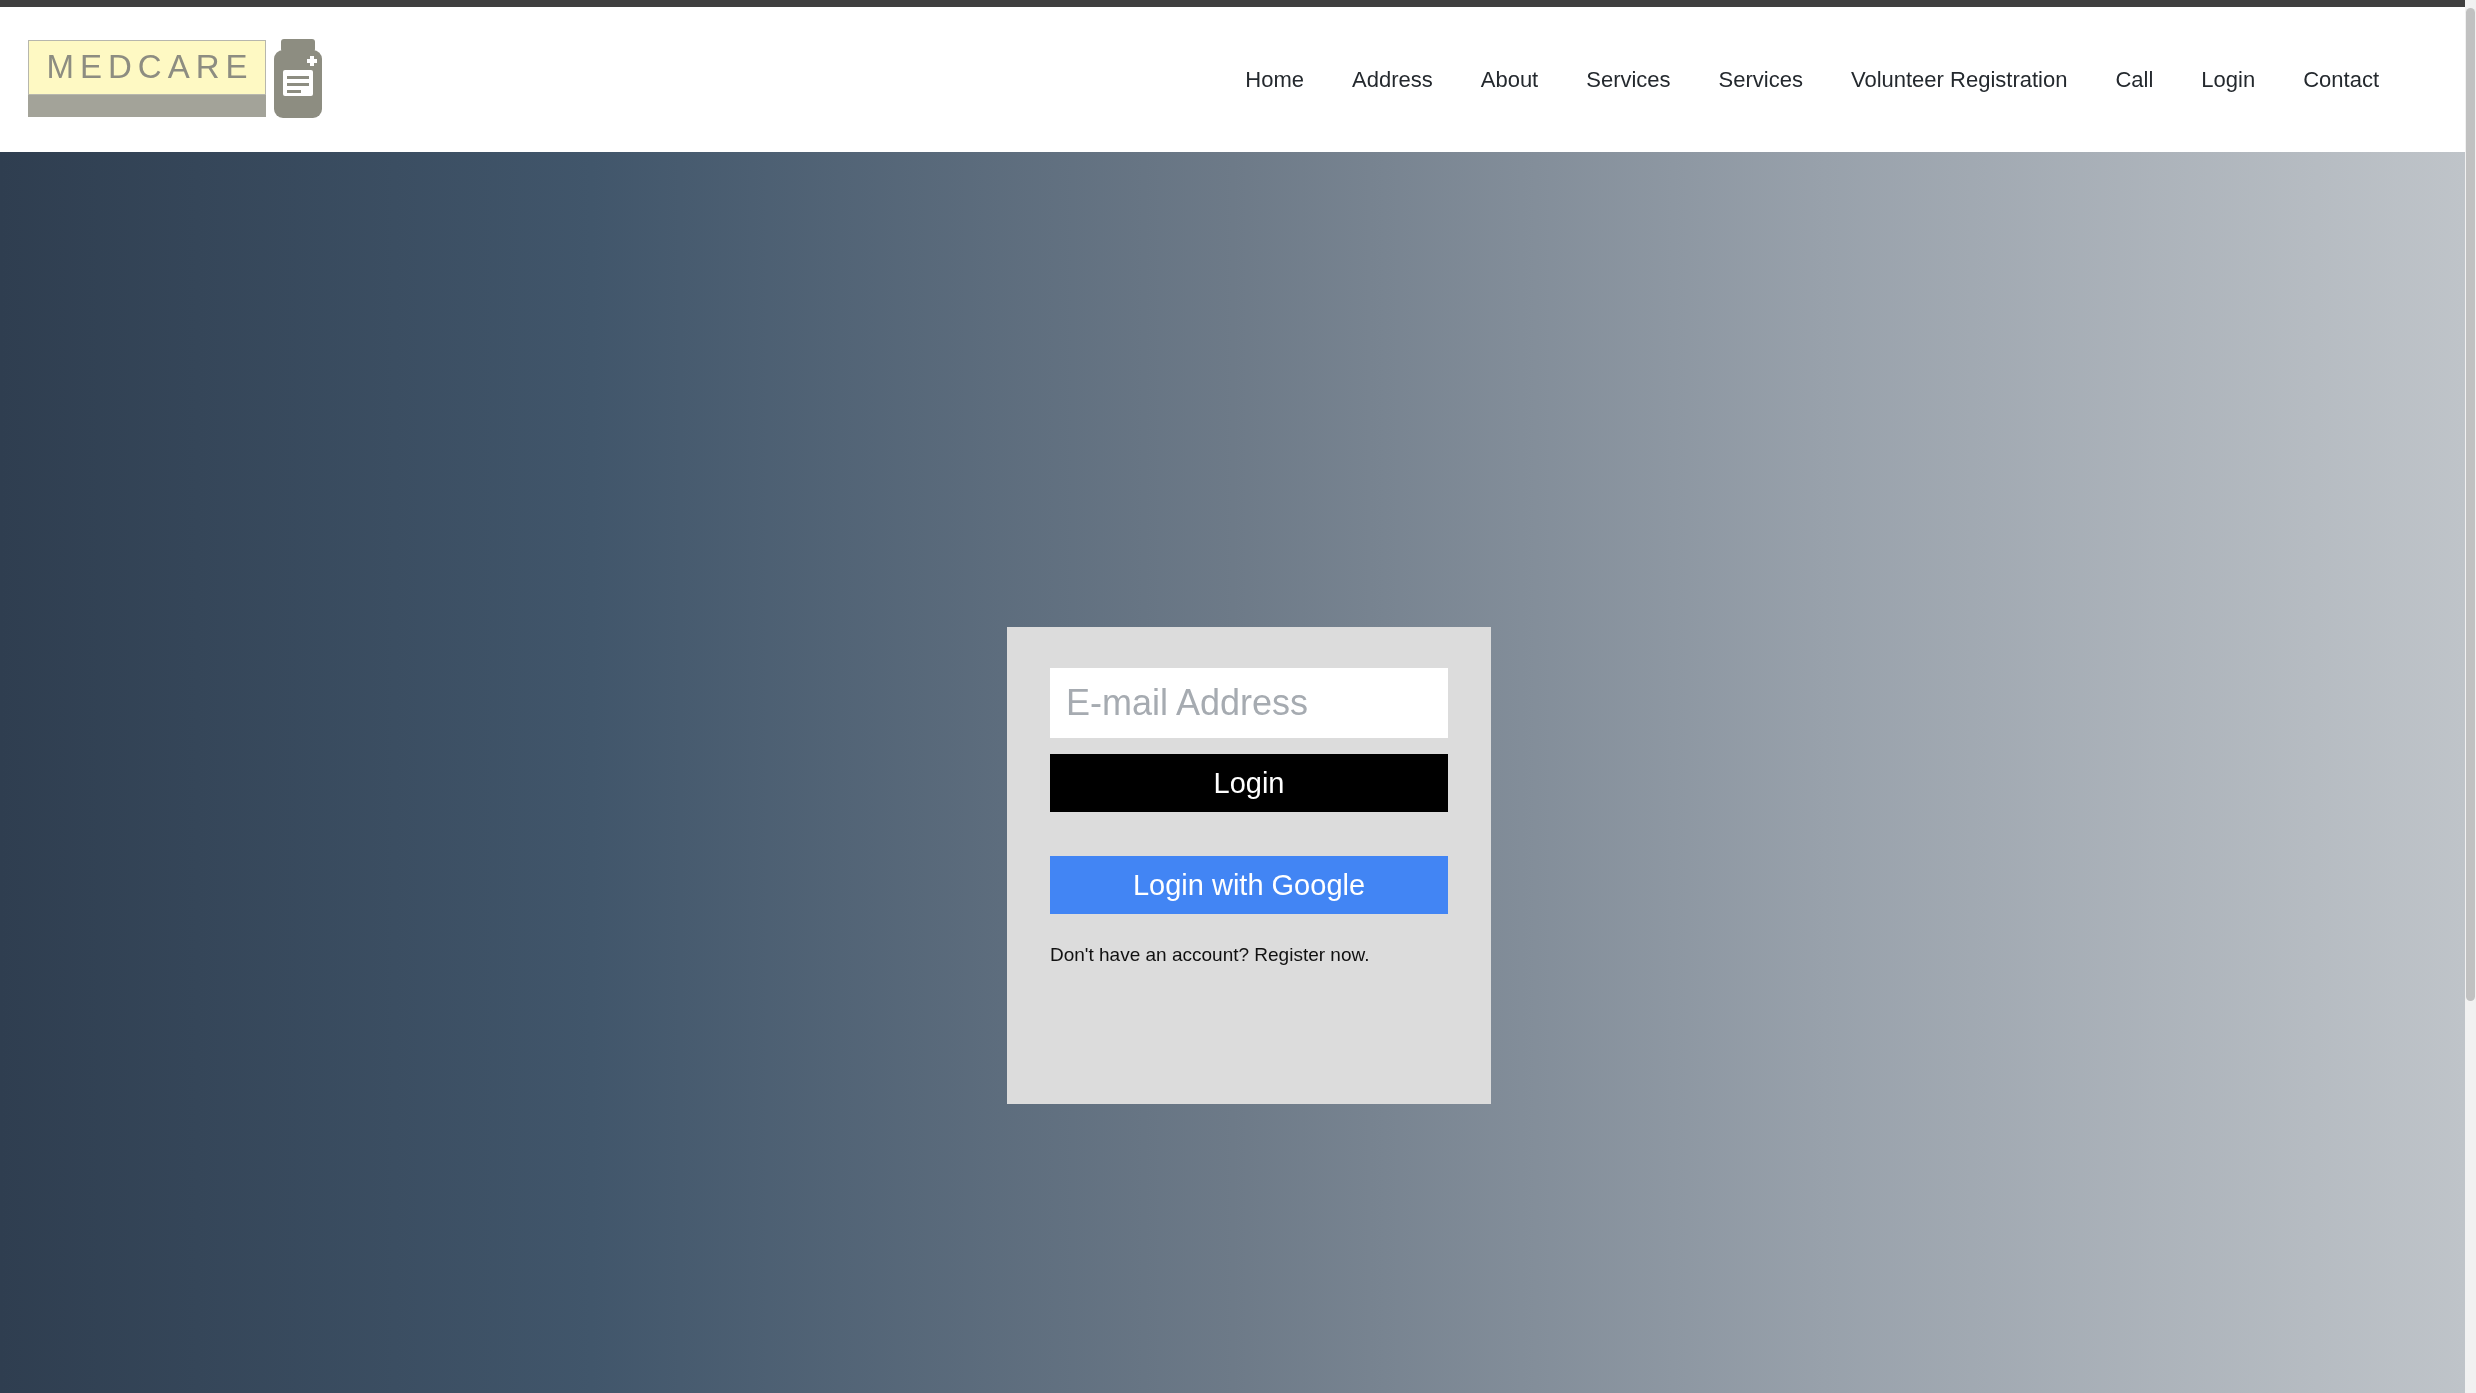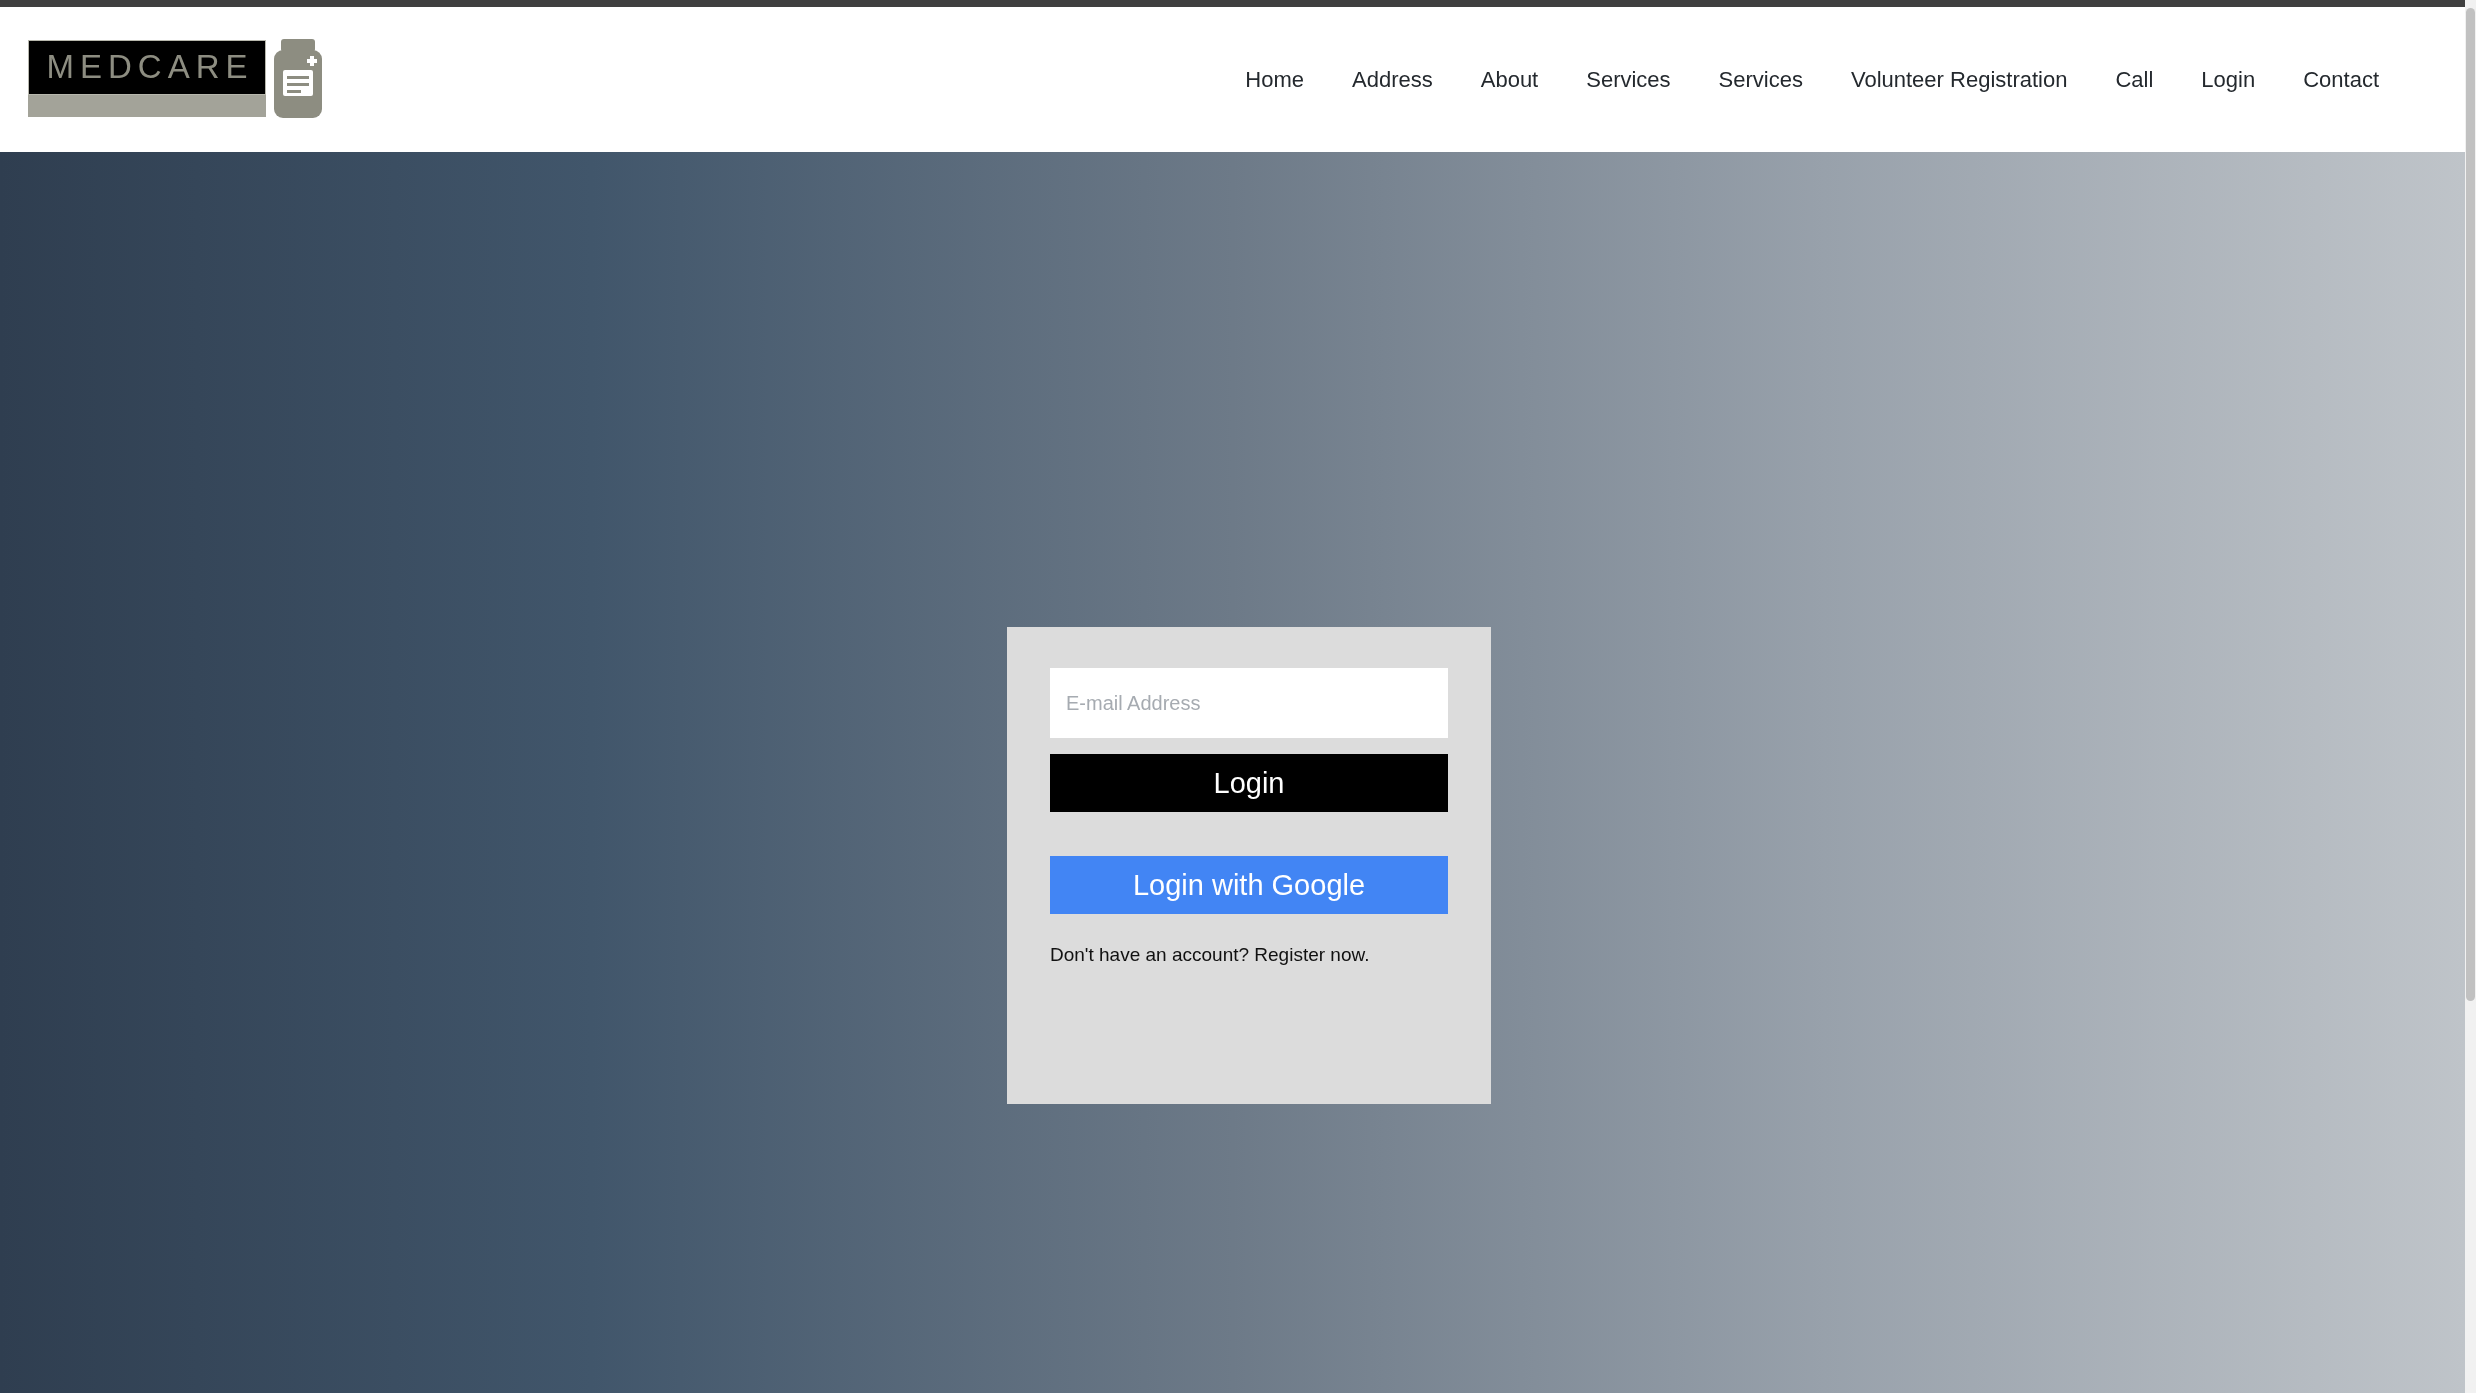--- a/index.html
+++ b/index.html
@@ -25,21 +25,21 @@
 
   
   .logo{
     margin-left:28px; display:flex; align-items:flex-start; gap:4px;
   }
   .logo-wordmark{
     width:238px;
   }
   .logo-box{
     border:1px solid #b7b7ad;
-    background:#000000;
+    background:#fef9c3;
     height:55px;
     display:flex; align-items:center; justify-content:center;
   }
   .logo-box span{
     font-family:"Liberation Sans", sans-serif;
     font-size:33px;
     letter-spacing:6px;
     color:#8d8d81;
     padding-left:6px;
     font-weight:400;
@@ -78,21 +78,21 @@
     width:484px; height:477px;
     background:#dcdcdc;
   }
   .card-inner{
     padding:41px 43px 0 43px;
   }
   .field{
     display:block; width:398px; height:70px;
     background:#ffffff; border:none; outline:none;
     font-family:"Liberation Sans", sans-serif;
-    font-size:20px; color:#333;
+    font-size:36px; color:#333;
     padding:16px 16px;
     margin-bottom:16px;
   }
   .field::placeholder{ color:#a6abb1; }
 
   .btn{
     display:block; width:398px; height:58px;
     border:none; outline:none; cursor:pointer;
     font-family:"Liberation Sans", sans-serif;
     font-size:29px; color:#ffffff;

